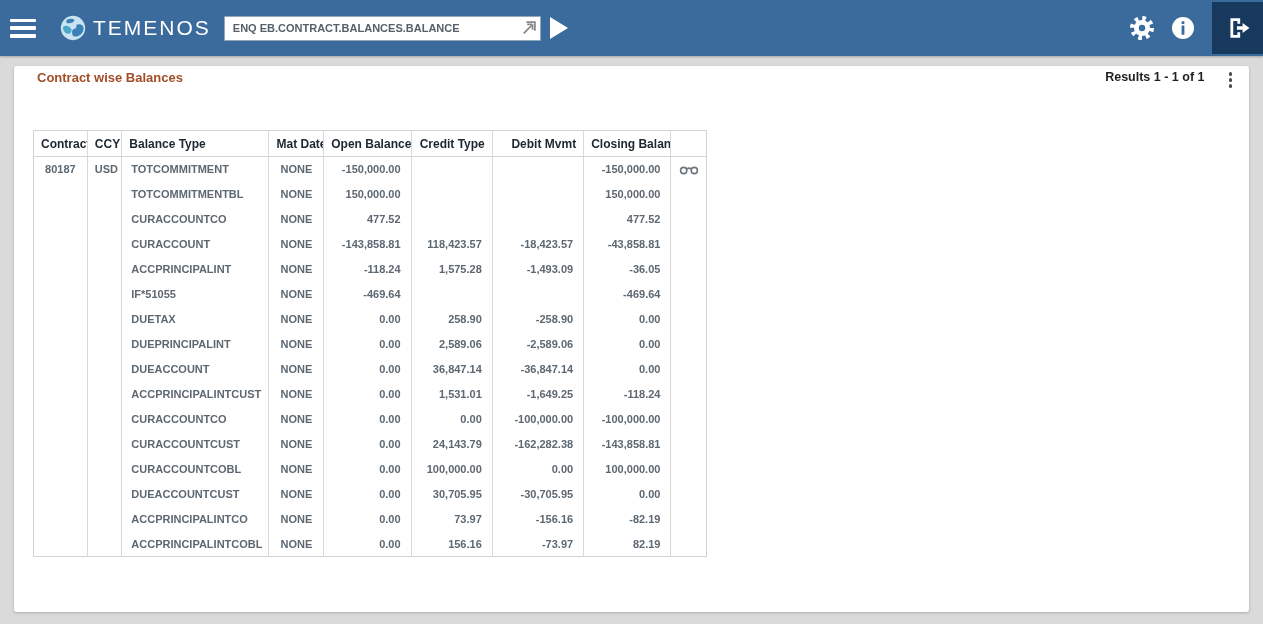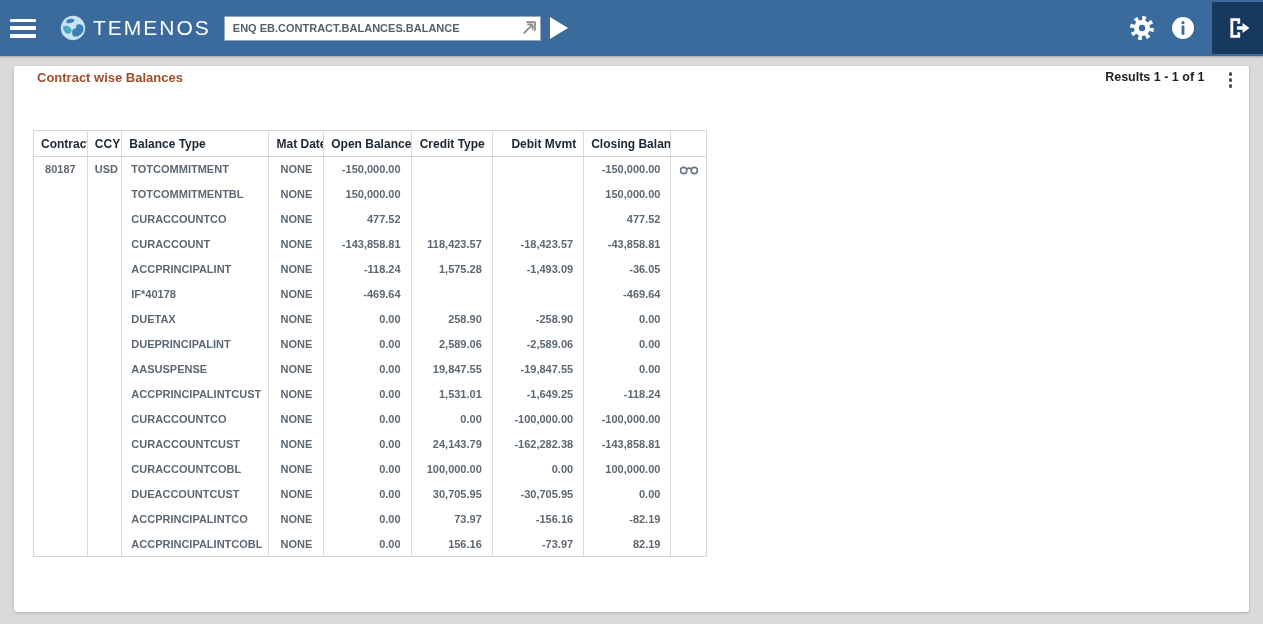--- a/index.html
+++ b/index.html
@@ -218,21 +218,21 @@
             <td class="c-mat w-mat">NONE</td>
             <td class="c-num w-open">-118.24</td>
             <td class="c-num w-credit">1,575.28</td>
             <td class="c-num w-debit">-1,493.09</td>
             <td class="c-num w-close">-36.05</td>
             <td class="c-icon w-icon"></td>
           </tr>
           <tr>
             <td class="c-contract w-contract"></td>
             <td class="c-ccy w-ccy"></td>
-            <td class="c-type w-type">IF*40178</td>
+            <td class="c-type w-type">IF*51055</td>
             <td class="c-mat w-mat">NONE</td>
             <td class="c-num w-open">-469.64</td>
             <td class="c-num w-credit"></td>
             <td class="c-num w-debit"></td>
             <td class="c-num w-close">-469.64</td>
             <td class="c-icon w-icon"></td>
           </tr>
           <tr>
             <td class="c-contract w-contract"></td>
             <td class="c-ccy w-ccy"></td>
@@ -251,25 +251,25 @@
             <td class="c-mat w-mat">NONE</td>
             <td class="c-num w-open">0.00</td>
             <td class="c-num w-credit">2,589.06</td>
             <td class="c-num w-debit">-2,589.06</td>
             <td class="c-num w-close">0.00</td>
             <td class="c-icon w-icon"></td>
           </tr>
           <tr>
             <td class="c-contract w-contract"></td>
             <td class="c-ccy w-ccy"></td>
-            <td class="c-type w-type">AASUSPENSE</td>
-            <td class="c-mat w-mat">NONE</td>
-            <td class="c-num w-open">0.00</td>
-            <td class="c-num w-credit">19,847.55</td>
-            <td class="c-num w-debit">-19,847.55</td>
+            <td class="c-type w-type">DUEACCOUNT</td>
+            <td class="c-mat w-mat">NONE</td>
+            <td class="c-num w-open">0.00</td>
+            <td class="c-num w-credit">36,847.14</td>
+            <td class="c-num w-debit">-36,847.14</td>
             <td class="c-num w-close">0.00</td>
             <td class="c-icon w-icon"></td>
           </tr>
           <tr>
             <td class="c-contract w-contract"></td>
             <td class="c-ccy w-ccy"></td>
             <td class="c-type w-type">ACCPRINCIPALINTCUST</td>
             <td class="c-mat w-mat">NONE</td>
             <td class="c-num w-open">0.00</td>
             <td class="c-num w-credit">1,531.01</td>

